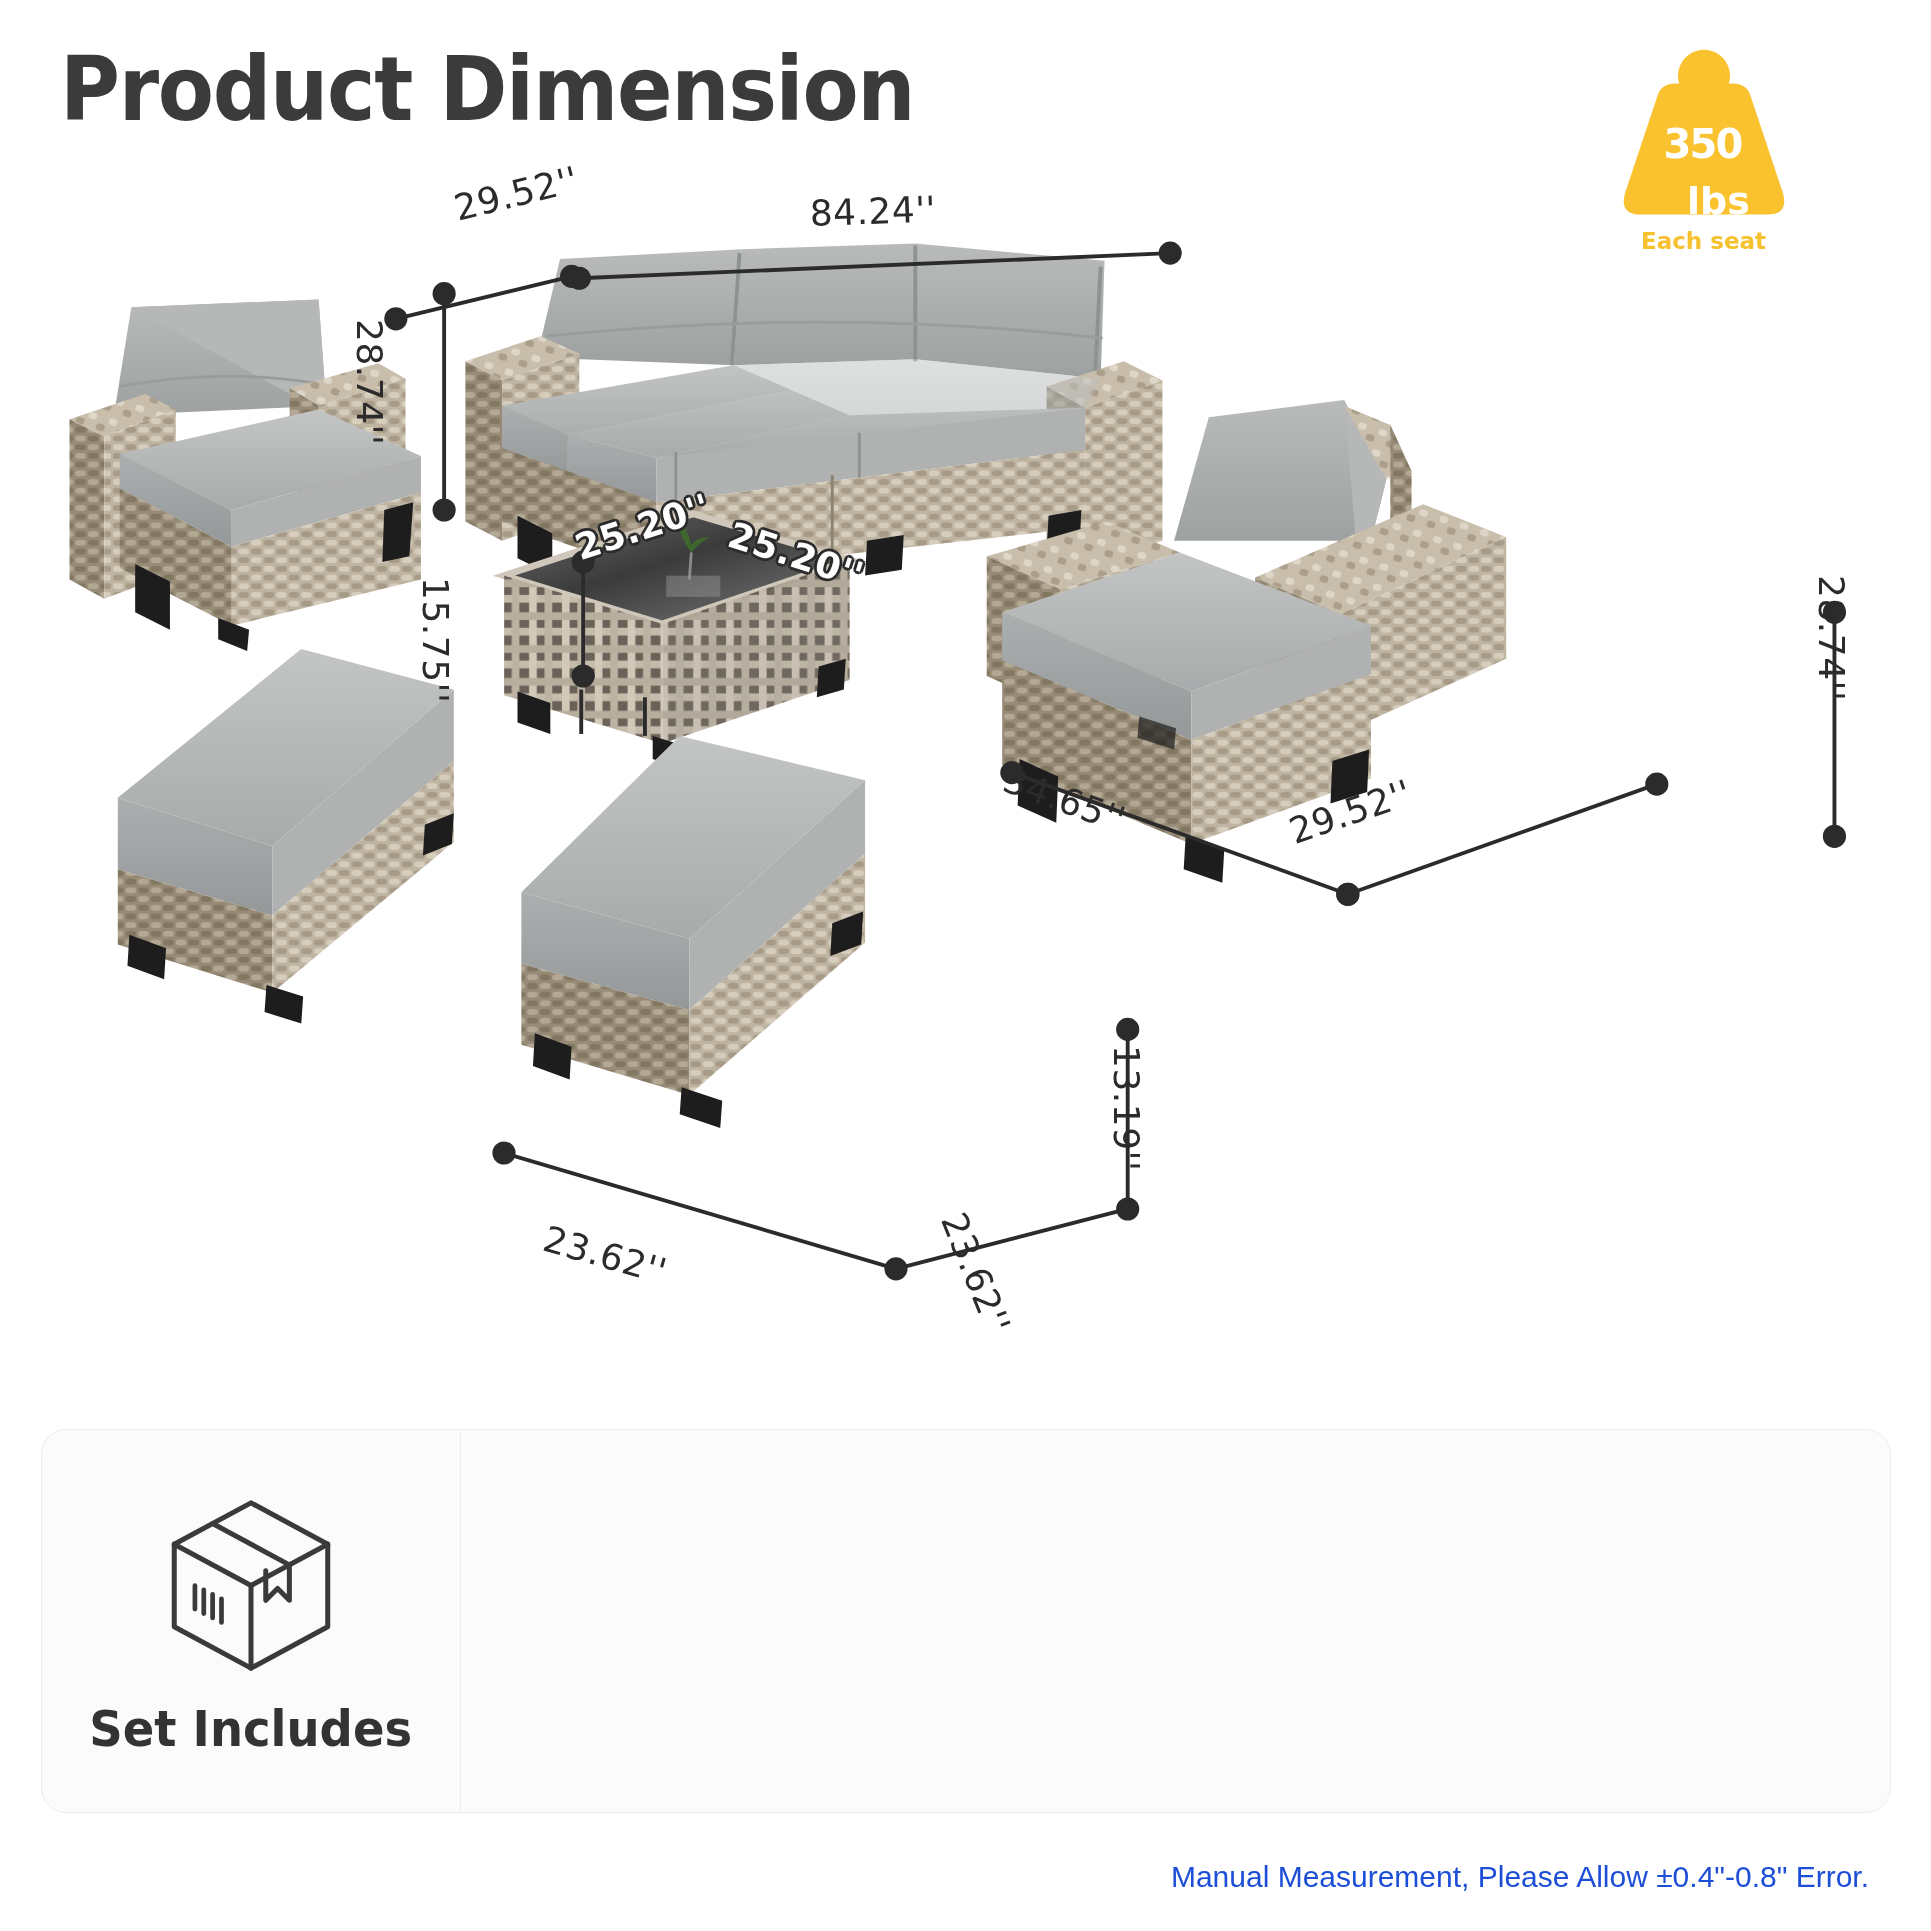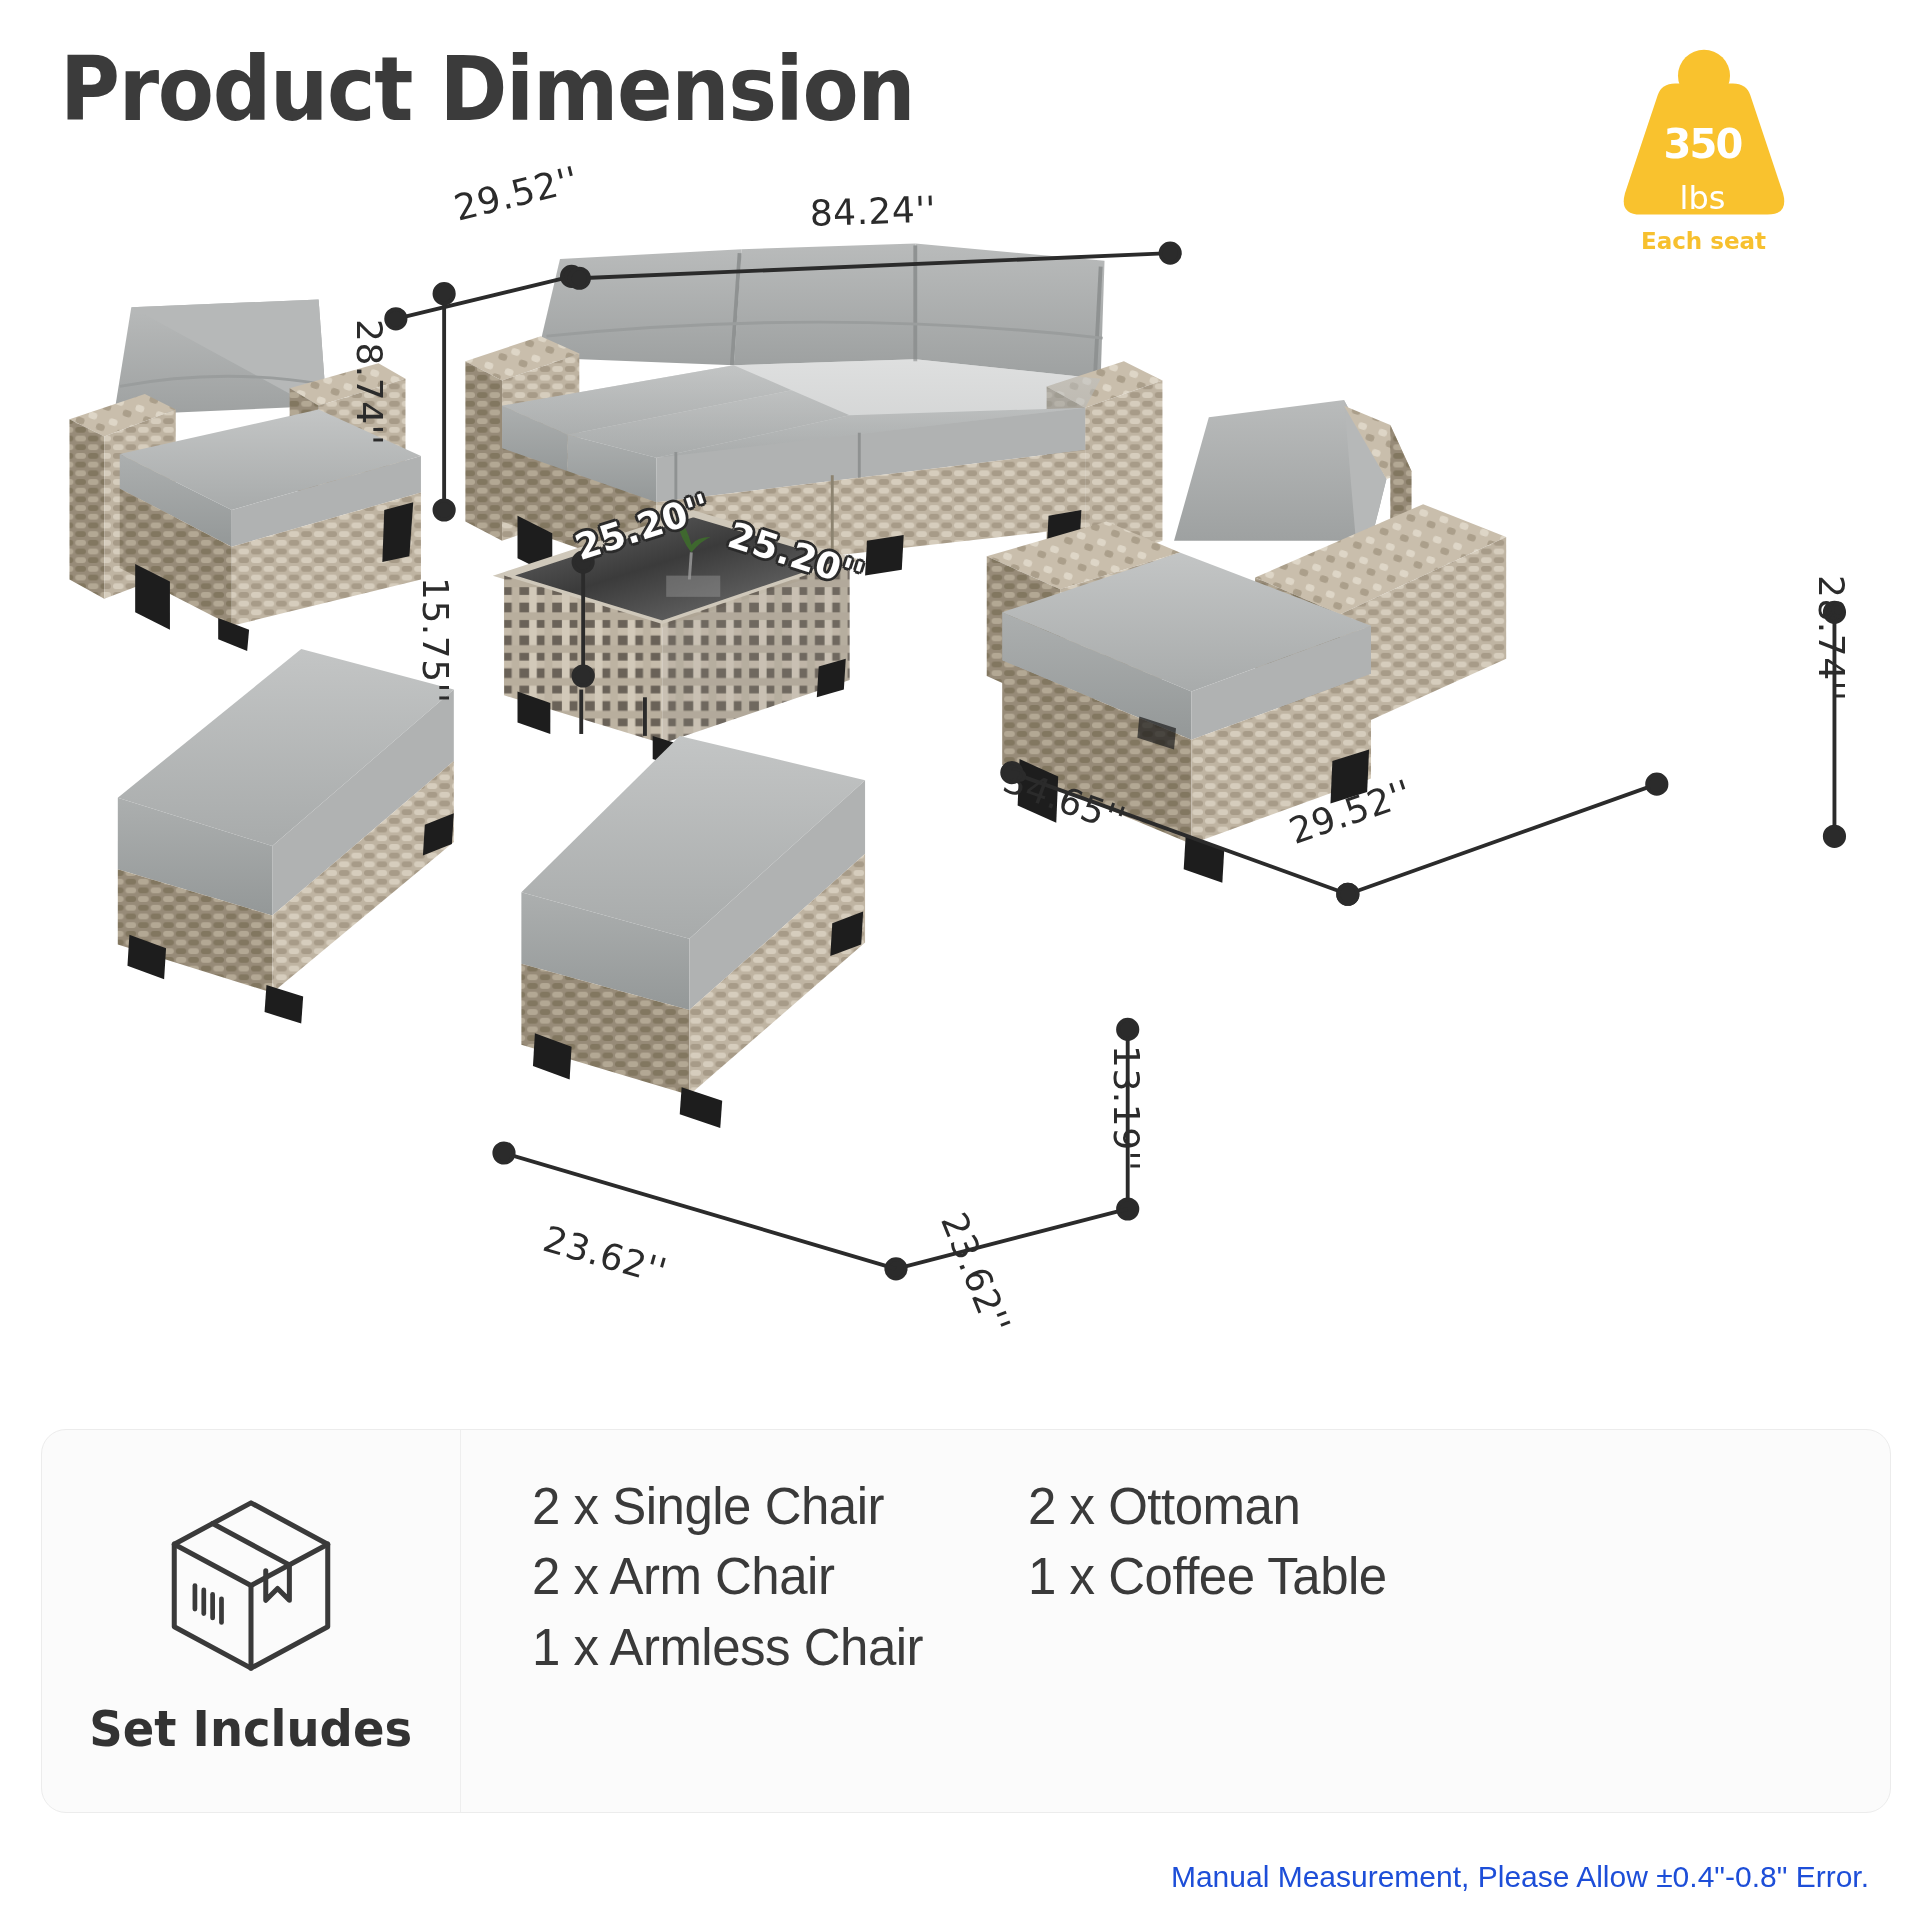--- a/index.html
+++ b/index.html
@@ -21,22 +21,22 @@
 
   
   #weight-badge { position: absolute; left: 1598px; top: 39px; width: 290px; height: 222px; }
   #weight-badge .shape { position: absolute; left: 0; top: 0; width: 212px; }
   #badge-num {
     position: absolute; left: 0; top: 82px; width: 209px; text-align: center;
     font-size: 40px; font-weight: bold; color: #fff; font-family: "DejaVu Sans", sans-serif;
     letter-spacing: -1.9px;
   }
   #badge-unit {
-    position: absolute; left: 0; top: 140px; width: 209px; text-align: center;
-    font-size: 32px; font-weight: normal; color: #fff; font-family: "DejaVu Sans", sans-serif;
+    position: absolute; left: 16px; top: 140px; width: 209px; text-align: center;
+    font-size: 38px; font-weight: bold; color: #fff; font-family: "DejaVu Sans", sans-serif;
   }
   #badge-caption {
     position: absolute; left: -21px; top: 189px; width: 253px; text-align: center;
     font-size: 23px; font-weight: bold; color: #F7C02E; font-family: "DejaVu Sans", sans-serif;
   }
 
   
   #scene { position: absolute; left: 0; top: 0; width: 1931px; height: 1410px; }
   #scene svg { position: absolute; left: 0; top: 0; }
 
@@ -383,29 +383,18 @@
         <g stroke="#3a3a3a" stroke-width="3.2" stroke-linecap="round">
           <line x1="22" y1="62" x2="22" y2="78"></line>
           <line x1="28" y1="65" x2="28" y2="81"></line>
           <line x1="34" y1="68" x2="34" y2="84"></line>
           <line x1="40" y1="71" x2="40" y2="87"></line>
         </g>
       </svg>
       <div id="includes-title">Set Includes</div>
     </div>
 
-    <div id="includes-right">
-      <div class="inc-col c1">
-        <div class="inc-item">2 x Single Chair</div>
-        <div class="inc-item">2 x Arm Chair</div>
-        <div class="inc-item">1 x Armless Chair</div>
-      </div>
-      <div class="inc-col c2">
-        <div class="inc-item">2 x Ottoman</div>
-        <div class="inc-item">1 x Coffee Table</div>
-      </div>
-    </div>
   </div>
 
   <div id="footer-note">Manual Measurement, Please Allow ±0.4"-0.8" Error.</div>
 
 </div>
 
 
 </body></html>

